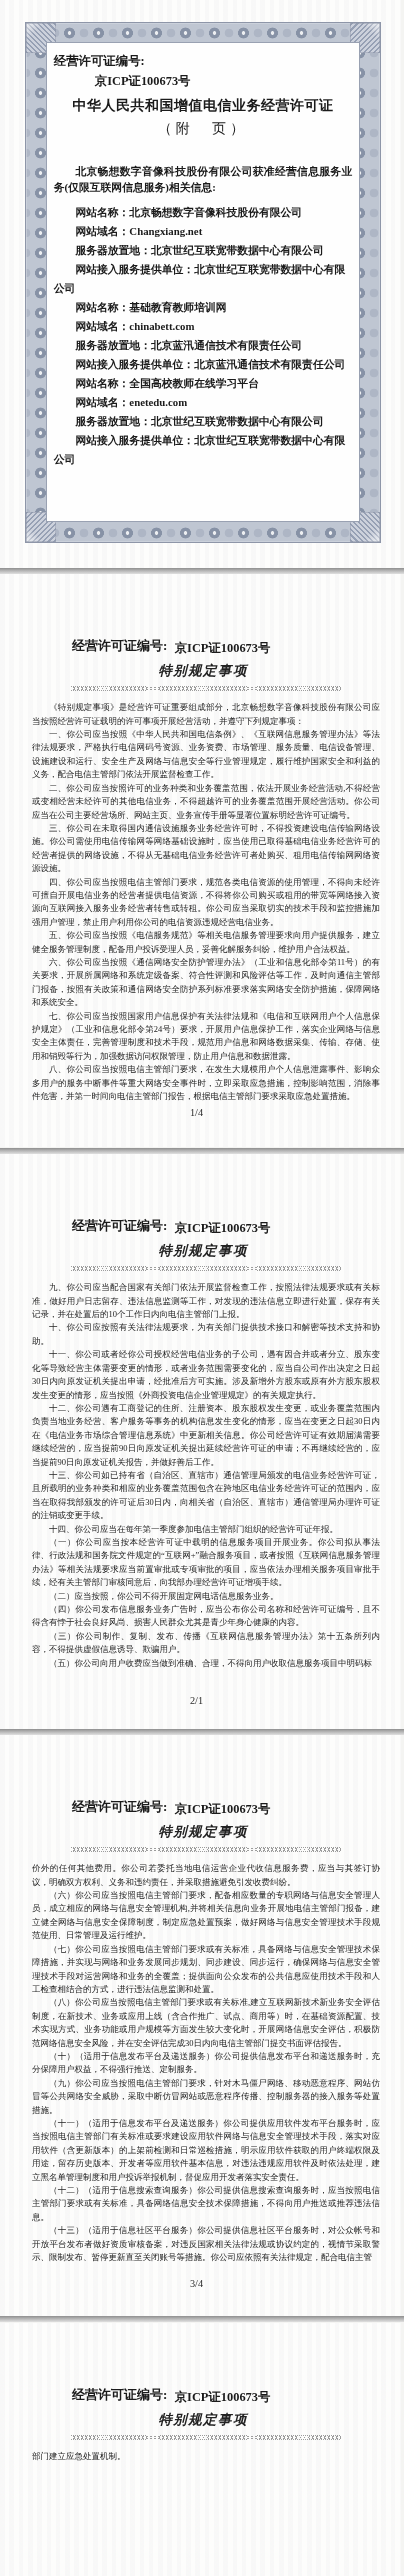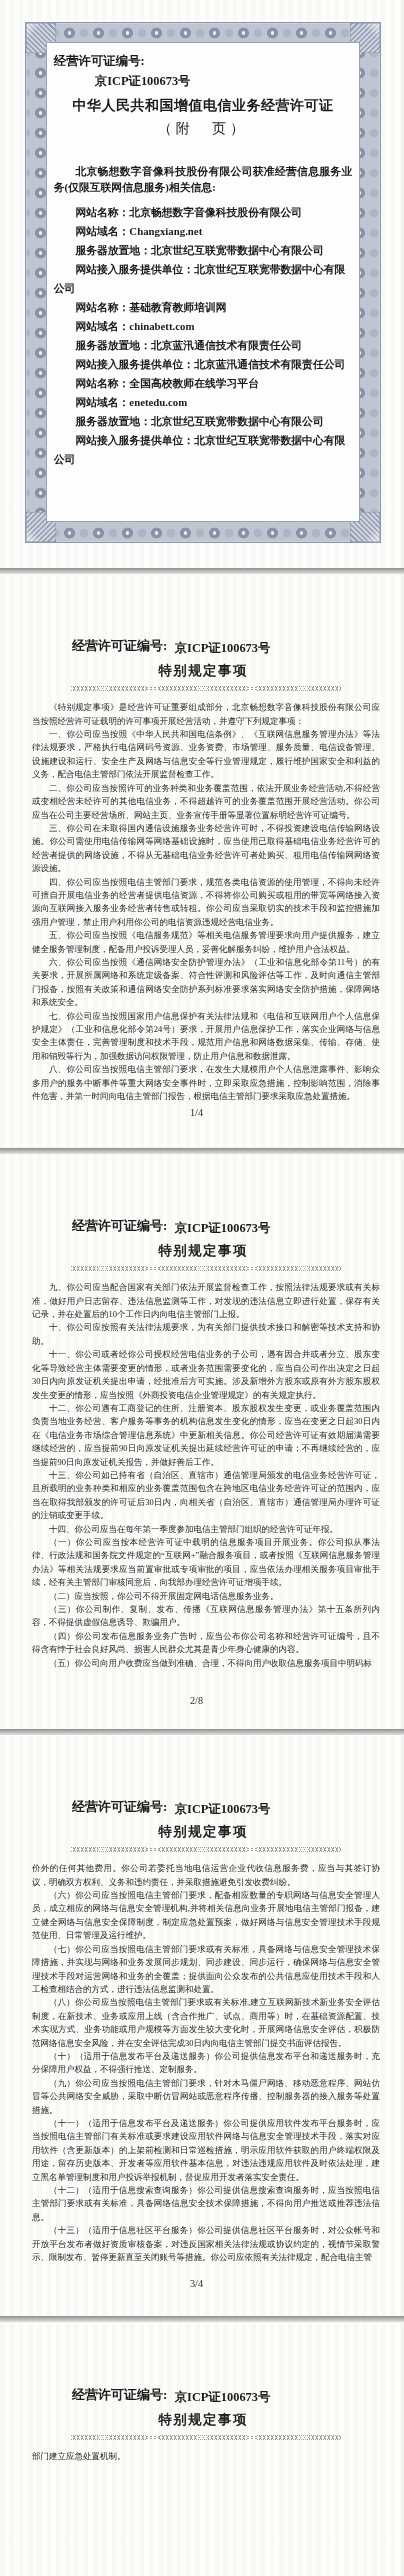--- a/index.html
+++ b/index.html
@@ -52,21 +52,21 @@
   .lic-label{font-size:12.4px;font-weight:bold;margin-left:1px;}
   .lic-no{font-size:12.4px;font-weight:bold;margin-left:42px;margin-top:2.1px;}
   .cert-title{margin:7.2px 0 0 0;text-align:center;font-size:14px;letter-spacing:0.5px;font-weight:bold;}
   .cert-sub{margin-top:5.2px;text-align:center;font-size:14px;letter-spacing:4.1px;font-weight:normal;}
   .cert-intro{margin:25px 1px 0 1px;font-size:10.8px;line-height:16px;text-indent:2em;font-weight:bold;text-align:justify;}
   .entries{margin:8.2px 1px 0 1px;}
   .entry{margin:0;font-size:10.8px;line-height:19px;text-indent:2em;font-weight:bold;}
   
   .reg-header{padding:63px 0 0 72px;font-size:13px;font-weight:bold;}
   .h-no{font-size:12.4px;margin-left:4.1px;position:relative;top:1.5px;}
-  .reg-title{margin:7.2px 0 0 0;padding-left:5.2px;text-align:center;font-size:13.4px;letter-spacing:1.5px;font-weight:bold;color:#222;}
+  .reg-title{margin:7.2px 0 0 0;padding-left:5.2px;text-align:center;font-size:13.4px;letter-spacing:1.5px;font-weight:bold;color:#222;font-style:italic;}
   .zigzag{
     margin:6.2px 0 0 71px;width:270px;height:4.6px;
     background:
       repeating-linear-gradient(63deg,#9d9d9d 0 0.8px,rgba(255,255,255,0) 0.8px 3.6px),
       repeating-linear-gradient(117deg,#9d9d9d 0 0.8px,rgba(255,255,255,0) 0.8px 3.6px);
   }
   .reg-body{margin:10.3px 21px 0 32px;}
   .para{margin:0;font-size:8.5px;line-height:13.4px;text-align:justify;text-indent:2em;color:#222;}
   .para.noindent{text-indent:0;}
   .page-num{position:absolute;left:0;width:98%;text-align:center;font-size:10.3px;color:#2a2a2a;}
@@ -154,25 +154,25 @@
     <div class="reg-body">
 
     <p class="para">九、你公司应当配合国家有关部门依法开展监督检查工作，按照法律法规要求或有关标准，做好用户日志留存、违法信息监测等工作，对发现的违法信息立即进行处置，保存有关记录，并在处置后的10个工作日内向电信主管部门上报。</p>
         <p class="para">十、你公司应按照有关法律法规要求，为有关部门提供技术接口和解密等技术支持和协助。</p>
         <p class="para">十一、你公司或者经你公司授权经营电信业务的子公司，遇有因合并或者分立、股东变化等导致经营主体需要变更的情形，或者业务范围需要变化的，应当自公司作出决定之日起30日内向原发证机关提出申请，经批准后方可实施。涉及新增外方股东或原有外方股东股权发生变更的情形，应当按照《外商投资电信企业管理规定》的有关规定执行。</p>
         <p class="para">十二、你公司遇有工商登记的住所、注册资本、股东股权发生变更，或业务覆盖范围内负责当地业务经营、客户服务等事务的机构信息发生变化的情形，应当在变更之日起30日内在《电信业务市场综合管理信息系统》中更新相关信息。你公司经营许可证有效期届满需要继续经营的，应当提前90日向原发证机关提出延续经营许可证的申请；不再继续经营的，应当提前90日向原发证机关报告，并做好善后工作。</p>
         <p class="para">十三、你公司如已持有省（自治区、直辖市）通信管理局颁发的电信业务经营许可证，且所载明的业务种类和相应的业务覆盖范围包含在跨地区电信业务经营许可证的范围内，应当在取得我部颁发的许可证后30日内，向相关省（自治区、直辖市）通信管理局办理许可证的注销或变更手续。</p>
         <p class="para">十四、你公司应当在每年第一季度参加电信主管部门组织的经营许可证年报。</p>
         <p class="para">（一）你公司应当按本经营许可证中载明的信息服务项目开展业务。你公司拟从事法律、行政法规和国务院文件规定的“互联网+”融合服务项目，或者按照《互联网信息服务管理办法》等相关法规要求应当前置审批或专项审批的项目，应当依法办理相关服务项目审批手续，经有关主管部门审核同意后，向我部办理经营许可证增项手续。</p>
         <p class="para">（二）应当按照，你公司不得开展固定网电话信息服务业务。</p>
+        <p class="para">（四）你公司发布信息服务业务广告时，应当公布你公司名称和经营许可证编号，且不得含有悖于社会良好风尚、损害人民群众尤其是青少年身心健康的内容。</p>
         <p class="para">（三）你公司制作、复制、发布、传播《互联网信息服务管理办法》第十五条所列内容，不得提供虚假信息诱导、欺骗用户。</p>
-        <p class="para">（四）你公司发布信息服务业务广告时，应当公布你公司名称和经营许可证编号，且不得含有悖于社会良好风尚、损害人民群众尤其是青少年身心健康的内容。</p>
         <p class="para">（五）你公司向用户收费应当做到准确、合理，不得向用户收取信息服务项目中明码标</p>
       </div>
-    <div class="page-num">2/8</div>
+    <div class="page-num">2/1</div>
   </section>
 
   <div class="divider d3"></div>
 
   <section class="page reg" id="reg2">
     <div class="reg-header">
       <span class="h-label">经营许可证编号:</span>
       <span class="h-no">京ICP证100673号</span>
     </div>
     <h2 class="reg-title">特别规定事项</h2>

